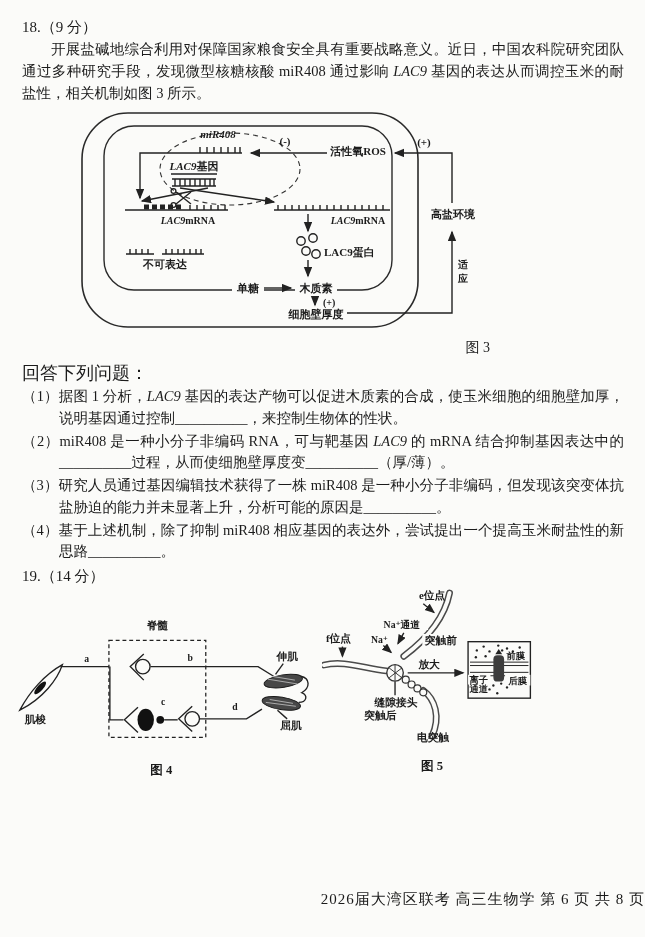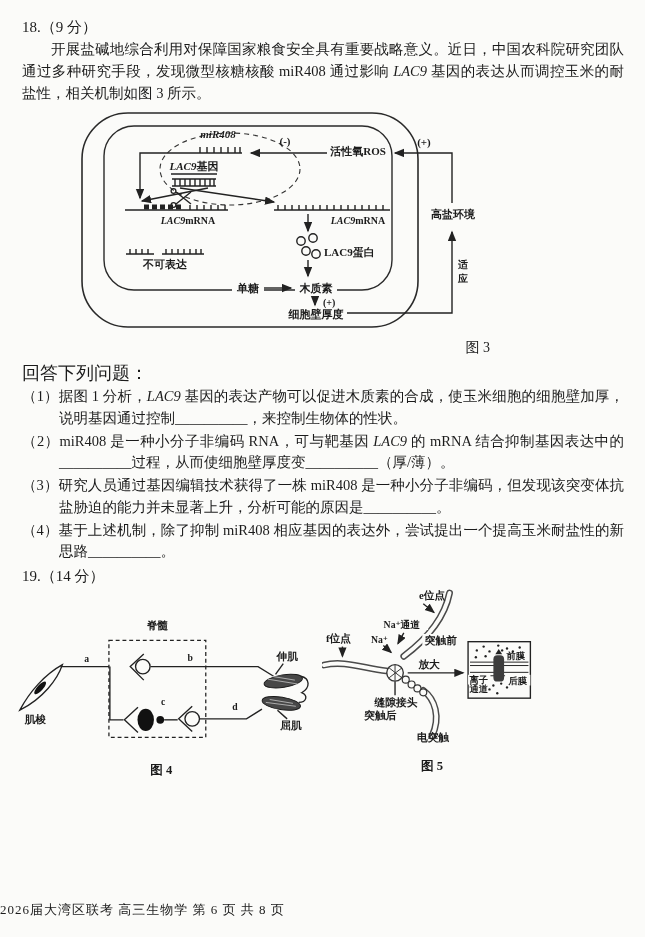--- a/index.html
+++ b/index.html
@@ -11,21 +11,21 @@
   }
   .page { padding:16px 10px 0 22px; }
   .qnum { font-size:15px; margin:2px 0 1px 0; }
   .para { font-size:14.5px; line-height:1.52; text-align:justify; text-indent:2em; width:602px; margin:1px 0; }
   .fig3wrap { width:412px; margin:3px 0 0 56px; }
   .fignote { font-size:13.5px; font-weight:bold; margin:1px 0 0 2px; }
   .figcap { text-align:right; font-size:14px; margin:0 0 2px 0; }
   .prompt { font-size:18px; margin:4px 0 1px 0; }
   .qitem { font-size:14.5px; line-height:1.5; width:602px; padding-left:37px; text-indent:-37px; text-align:justify; margin:1px 0; }
   .figrow { display:flex; align-items:flex-end; margin:2px 0 0 -8px; }
-  .footer { position:absolute; bottom:18px; left:0; width:100%; text-align:left; font-size:13px; letter-spacing:1px; }
+  .footer { position:absolute; bottom:28px; left:0; width:100%; text-align:right; font-size:15px; letter-spacing:1px; }
   svg { display:block; }
   svg text { font-family:"Liberation Serif","DejaVu Serif",serif; fill:#1b1b1b; }
   .ln { stroke:#222; stroke-width:1.4; fill:none; }
   .thick { stroke:#222; stroke-width:1.7; fill:none; }
   .box { stroke:#2a2a2a; fill:none; }
   .wbg { fill:#fbfbf9; }
   .t10 { font-size:10px; font-weight:bold; }
   .t11 { font-size:11px; font-weight:bold; }
   .t13 { font-size:13px; font-weight:bold; }
   .ti { font-style:italic; }

